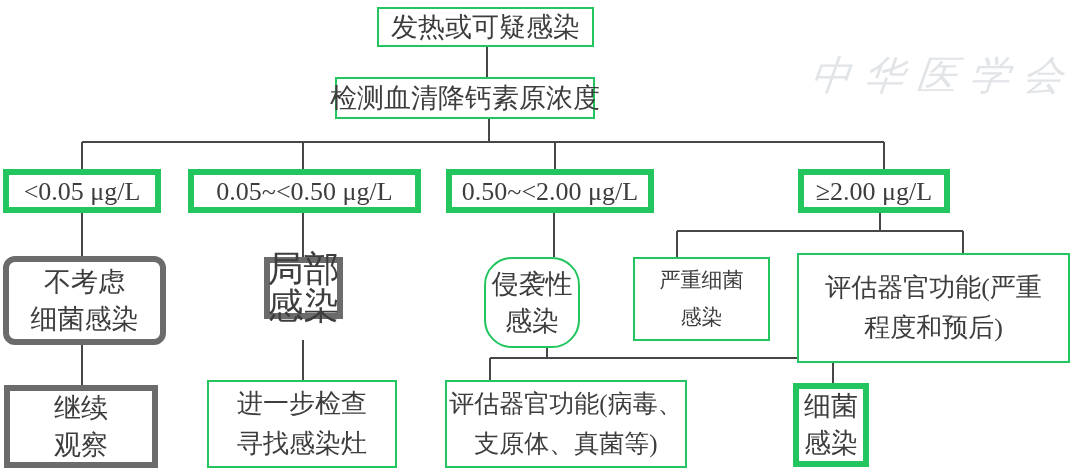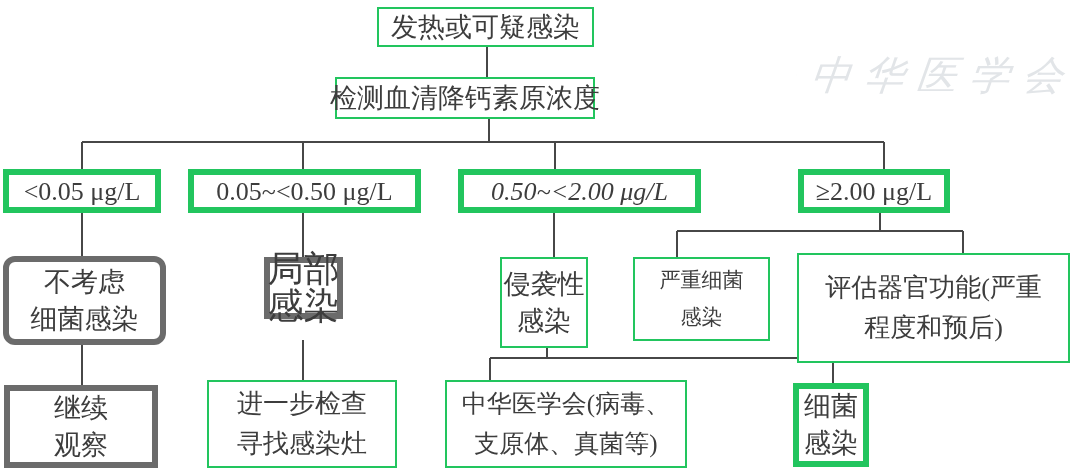--- a/index.html
+++ b/index.html
@@ -82,40 +82,40 @@
   <div class="box thick" style="left:335px; top:77px; width:260px; height:42px; font-size:27px;">
     <span class="txt">检测血清降钙素原浓度</span>
   </div>
 
   <div class="box" style="left:3px; top:169px; width:158px; height:44px;">
     <span class="txt">&lt;0.05 μg/L</span>
   </div>
   <div class="box" style="left:188px; top:169px; width:233px; height:44px;">
     <span class="txt">0.05~&lt;0.50 μg/L</span>
   </div>
-  <div class="box" style="left:458px; top:169px; width:243px; height:44px;font-style:italic;">
+  <div class="box" style="left:446px; top:169px; width:208px; height:44px;">
     <span class="txt">0.50~&lt;2.00 μg/L</span>
   </div>
   <div class="box" style="left:798px; top:169px; width:152px; height:44px;">
     <span class="txt">≥2.00 μg/L</span>
   </div>
 
   <div class="box lightb" style="left:3px; top:256px; width:163px; height:89px; font-size:27px;border-radius:12px;">
     <span class="txt">
       <span>不考虑</span><br>
       <span>细菌感染</span>
     </span>
   </div>
   <div class="box lightb" style="left:264px; top:257px; width:79px; height:62px; font-size:36px;">
     <span class="txt">
       <span>局部</span><br>
       <span>感染</span>
     </span>
   </div>
-  <div class="box thick" style="left:500px; top:257px; width:88px; height:91px; font-size:27px;">
+  <div class="box thick" style="left:484px; top:257px; width:96px; height:91px; font-size:27px;border-radius:28px;">
     <span class="txt">
       <span>侵袭性</span><br>
       <span>感染</span>
     </span>
   </div>
   <div class="box thick" style="left:633px; top:257px; width:137px; height:84px; font-size:21px;">
     <span class="txt">
       <span>严重细菌</span><br>
       <span>感染</span>
     </span>
@@ -134,21 +134,21 @@
     </span>
   </div>
   <div class="box thick" style="left:207px; top:380px; width:190px; height:88px; font-size:26px; line-height:40px;">
     <span class="txt">
       <span>进一步检查</span><br>
       <span>寻找感染灶</span>
     </span>
   </div>
   <div class="box thick" style="left:445px; top:380px; width:242px; height:88px; font-size:25px; line-height:40px;">
     <span class="txt">
-      <span>中华医学会(病毒、</span><br>
+      <span>评估器官功能(病毒、</span><br>
       <span>支原体、真菌等)</span>
     </span>
   </div>
   <div class="box" style="left:793px; top:383px; width:76px; height:84px; font-size:27px;">
     <span class="txt">
       <span>细菌</span><br>
       <span>感染</span>
     </span>
   </div>
 

